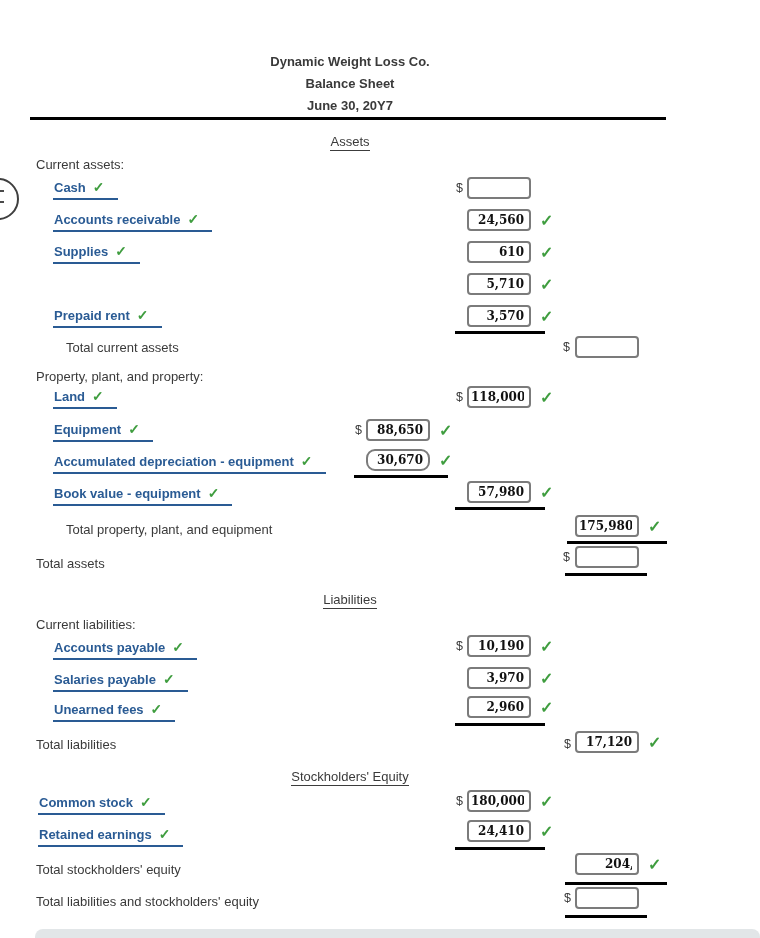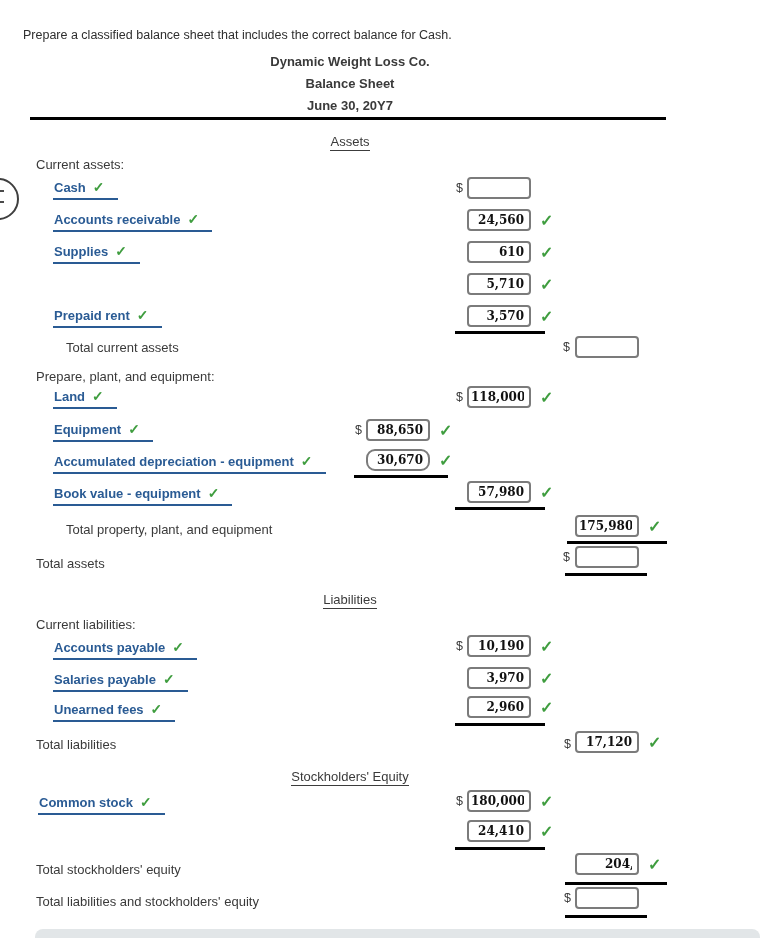--- a/index.html
+++ b/index.html
@@ -27,21 +27,20 @@
 </style>
 </head>
 <body>
 
 <div class="screen">
 
   <div class="edge-circle"></div>
   <div class="edge-dash" style="left:0;top:190px;"></div>
   <div class="edge-dash" style="left:0;top:201px;"></div>
 
-  <div class="instr" style="left:23px;top:28px;">Prepare a classified balance sheet that includes the correct balance for Cash.</div>
   <div class="txt cxr bold" style="top:54px;">Dynamic Weight Loss Co.</div>
   <div class="txt cxr bold" style="top:76px;">Balance Sheet</div>
   <div class="txt cxr bold" style="top:98px;">June 30, 20Y7</div>
   <div class="rule" style="left:30px;top:117px;width:636px;"></div>
 
   <div class="txt cxr" style="top:134px;">
     <span class="hdru">Assets</span>
   </div>
   <div class="txt" style="left:36px;top:157px;">Current assets:</div>
 
@@ -62,21 +61,21 @@
 
   <span class="acct" style="left:53px;top:307px;"><span>Prepaid rent</span><span class="chk">✓</span></span>
   <input class="box" style="left: 467px; top: 305px;" value="3,570">
   <span class="vchk" style="left:540px;top:307px;">✓</span>
   <div class="rule" style="left:455px;top:331px;width:90px;"></div>
 
   <div class="txt" style="left:66px;top:340px;">Total current assets</div>
   <span class="dollar" style="left:563px;top:340px;">$</span>
   <input class="box" style="left: 575px; top: 336px;" value="">
 
-  <div class="txt" style="left:36px;top:369px;">Prepare, plant, and equipment:</div>
+  <div class="txt" style="left:36px;top:369px;">Property, plant, and property:</div>
 
   <span class="acct" style="left:53px;top:388px;"><span>Land</span><span class="chk">✓</span></span>
   <span class="dollar" style="left:456px;top:390px;">$</span>
   <input class="box" style="left: 467px; top: 386px;" value="118,000">
   <span class="vchk" style="left:540px;top:388px;">✓</span>
 
   <span class="acct" style="left:53px;top:421px;"><span>Equipment</span><span class="chk">✓</span></span>
   <span class="dollar" style="left:355px;top:423px;">$</span>
   <input class="box" style="left: 366px; top: 419px;" value="88,650">
   <span class="vchk" style="left:439px;top:421px;">✓</span>
@@ -127,20 +126,21 @@
 
   <div class="txt cxr" style="top:769px;">
     <span class="hdru">Stockholders' Equity</span>
   </div>
 
   <span class="acct" style="left:38px;top:794px;"><span>Common stock</span><span class="chk">✓</span></span>
   <span class="dollar" style="left:456px;top:794px;">$</span>
   <input class="box" style="left: 467px; top: 790px;" value="180,000">
   <span class="vchk" style="left:540px;top:792px;">✓</span>
 
+  <span class="acct" style="left:38px;top:826px;"><span>Retained earnings</span><span class="chk">✓</span></span>
   <input class="box" style="left: 467px; top: 820px;" value="24,410">
   <span class="vchk" style="left:540px;top:822px;">✓</span>
   <div class="rule" style="left:455px;top:847px;width:90px;"></div>
 
   <div class="txt" style="left:36px;top:862px;">Total stockholders' equity</div>
   <input class="box" style="left: 575px; top: 853px; padding-left: 28px;" value="204,410">
   <span class="vchk" style="left:648px;top:855px;">✓</span>
   <div class="rule" style="left:565px;top:882px;width:102px;"></div>
 
   <div class="txt" style="left:36px;top:894px;">Total liabilities and stockholders' equity</div>

